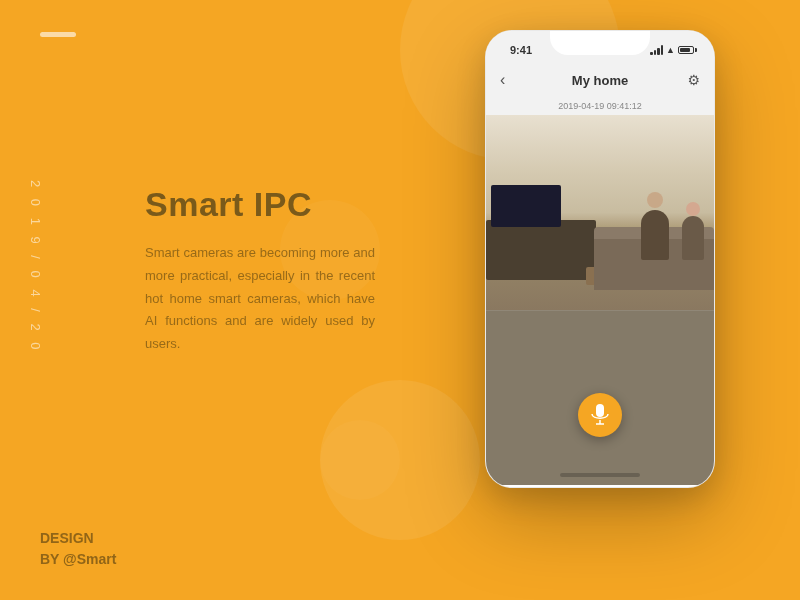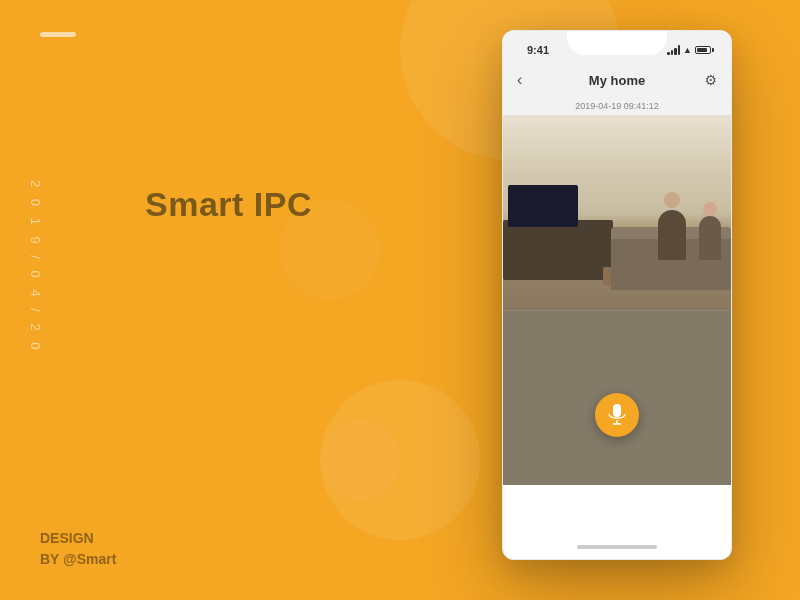--- a/index.html
+++ b/index.html
@@ -85,28 +85,27 @@
     .phone-wrapper {
       position: absolute;
       right: 85px;
       top: 30px;
       width: 230px;
       height: 530px;
     }
 
     .phone-frame {
       width: 230px;
-      height: 530px;
+      height: 458px;
       background: #fff;
-      border-radius: 12px;
+      border-radius: 27px;
       box-shadow: 0 30px 80px rgba(0,0,0,0.25), 0 10px 30px rgba(0,0,0,0.15);
       overflow: hidden;
       position: relative;
       border: 1.5px solid rgba(200,200,200,0.4);
-      margin-left: 17px;
     }
 
     
     .notch {
       position: absolute;
       top: 0;
       left: 50%;
       transform: translateX(-50%);
       width: 100px;
       height: 24px;
@@ -386,20 +385,21 @@
 <div class="bg-blob blob2"></div>
 <div class="bg-blob blob3"></div>
 <div class="bg-blob blob4"></div>
 
 <div class="top-dash"></div>
 
 <div class="year-text">2 0 1 9 / 0 4 / 2 0</div>
 
 <div class="left-content">
   <h1 class="main-title">Smart IPC</h1>
+  <p class="description">Smart cameras are becoming more and more practical, especially in the recent hot home smart cameras, which have AI functions and are widely used by users.</p>
 </div>
 
 <div class="credit">
   <div>DESIGN</div>
   <div>BY @Smart</div>
 </div>
 
 <div class="phone-wrapper">
   <div class="phone-frame">
 

